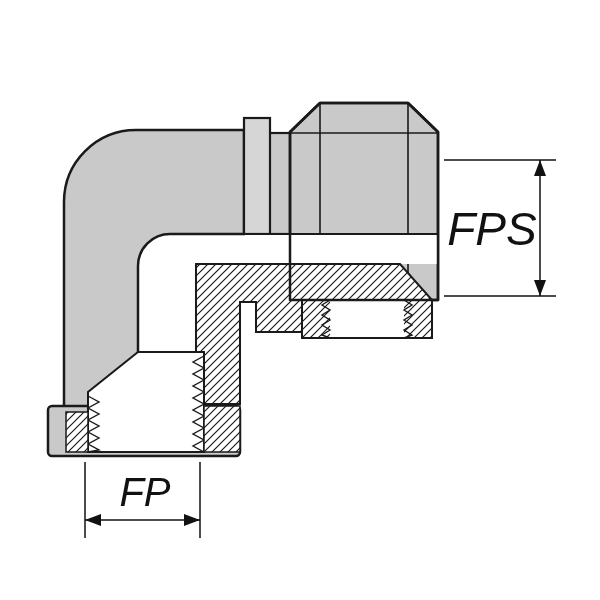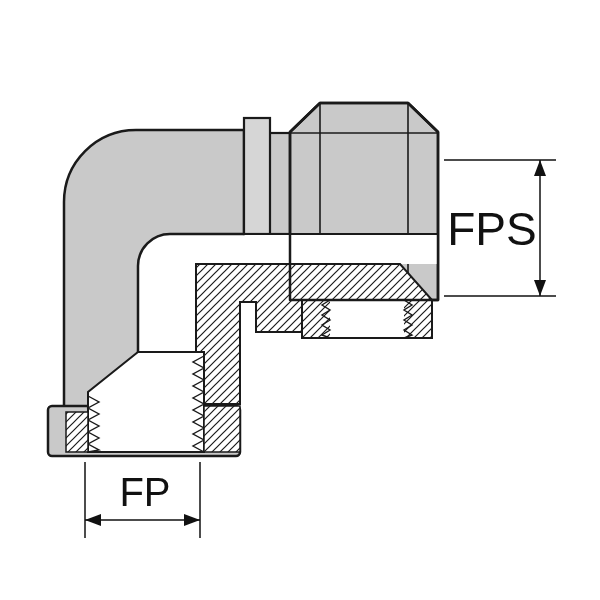--- a/index.html
+++ b/index.html
@@ -9,20 +9,21 @@
     height: 600px;
     background: #ffffff;
     font-family: "Liberation Sans", sans-serif;
   }
   .canvas {
     position: relative;
     width: 600px;
     height: 600px;
     background: #ffffff;
     overflow: hidden;
+    font-style: italic;
   }
   svg text {
     fill: #111111;
     font-family: "Liberation Sans", sans-serif;
   }
   .fps-label { font-size: 46px; }
   .fp-label  { font-size: 40px; }
   .dim-line  { stroke: #111111; stroke-width: 1.5; }
 </style>
 </head>

